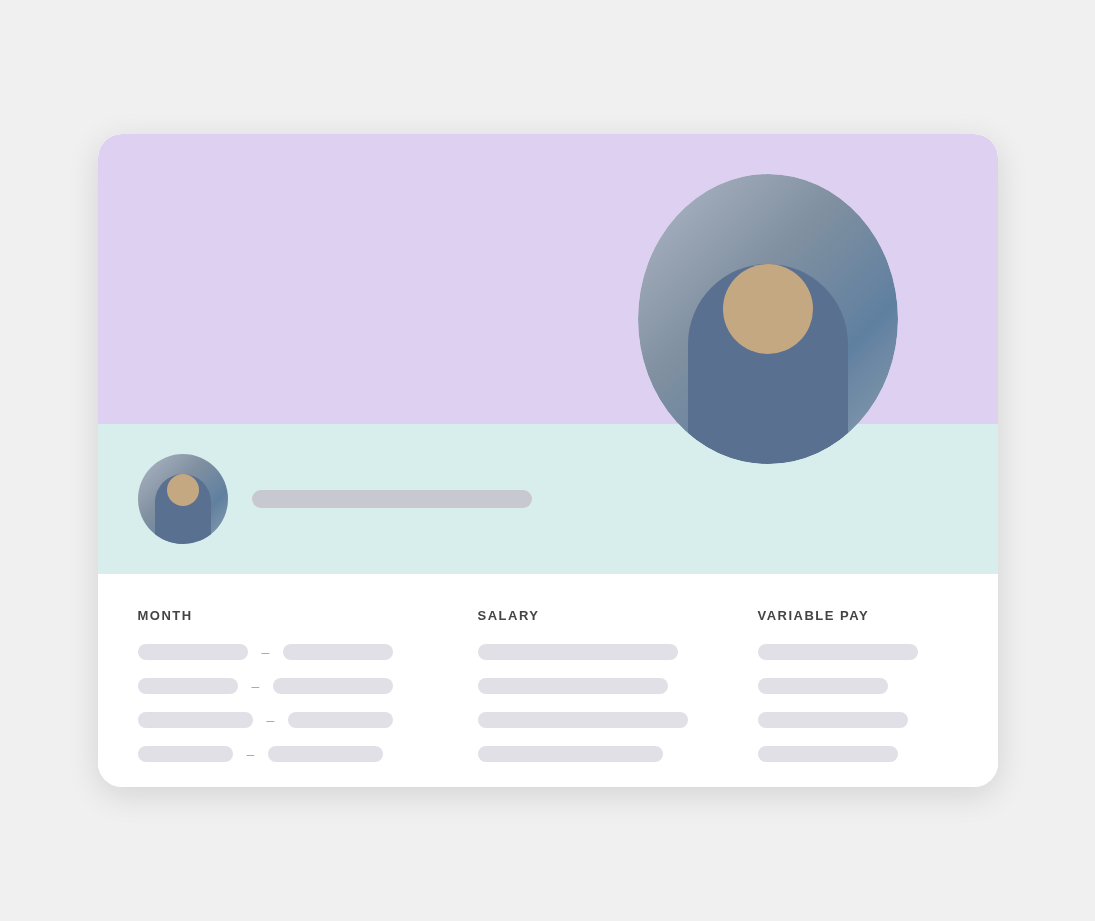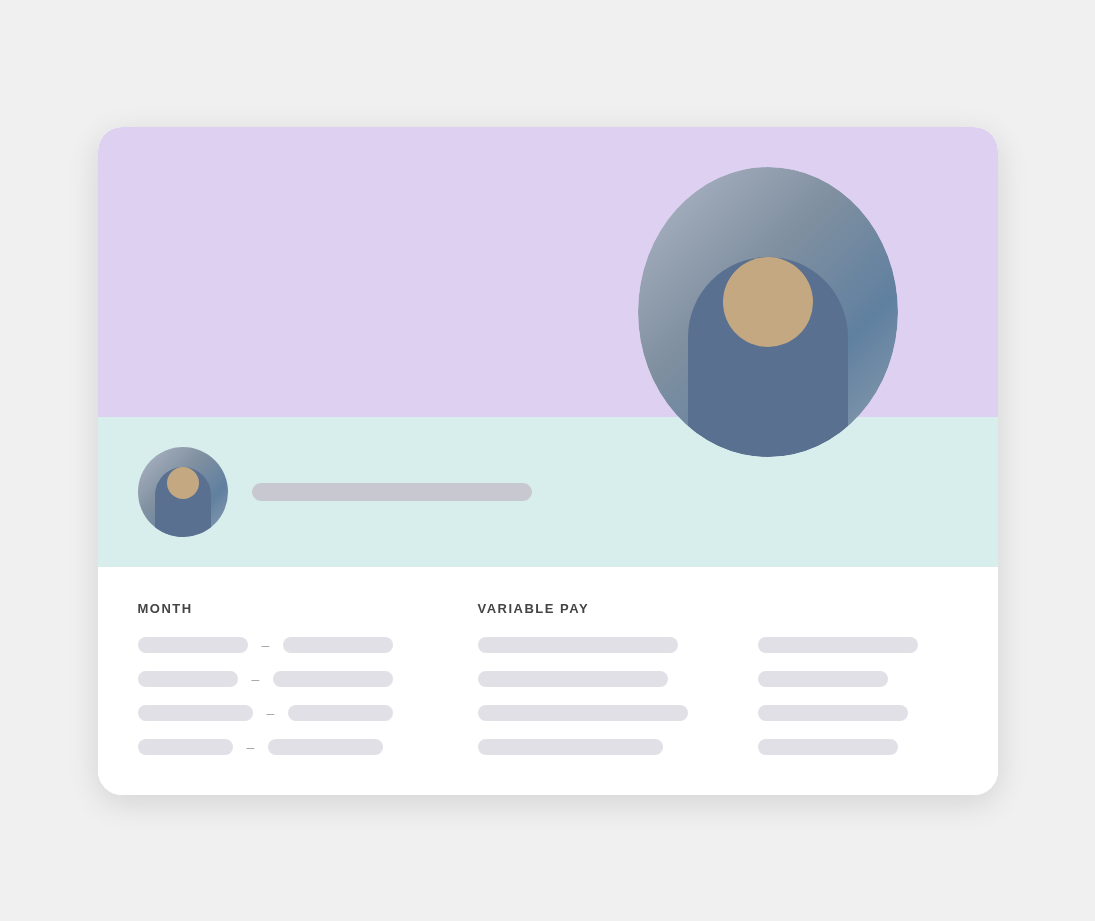--- a/index.html
+++ b/index.html
@@ -163,21 +163,21 @@
     }
 
     .dropdown-arrow {
       color: #888;
       font-size: 14px;
     }
 
     
     .table-section {
       background: #ffffff;
-      padding: 32px 40px 40px;
+      padding: 32px 40px 25px;
     }
 
     .table-header {
       display: flex;
       margin-bottom: 20px;
     }
 
     .col-month {
       flex: 0 0 340px;
     }
@@ -293,20 +293,23 @@
 
     </div>
   </div>
 
   <div class="table-section">
 
     <div class="table-header">
       <div class="col-month">
         <span class="table-header-label">MONTH</span>
       </div>
+      <div class="col-salary">
+        <span class="table-header-label">SALARY</span>
+      </div>
       <div class="col-variable">
         <span class="table-header-label">VARIABLE PAY</span>
       </div>
     </div>
 
     <div class="table-rows">
 
       <div class="table-row row-1">
         <div class="month-cell">
           <div class="month-bar-1"></div>

